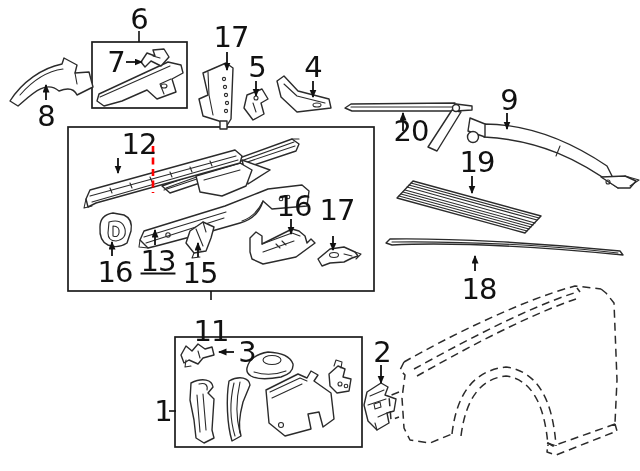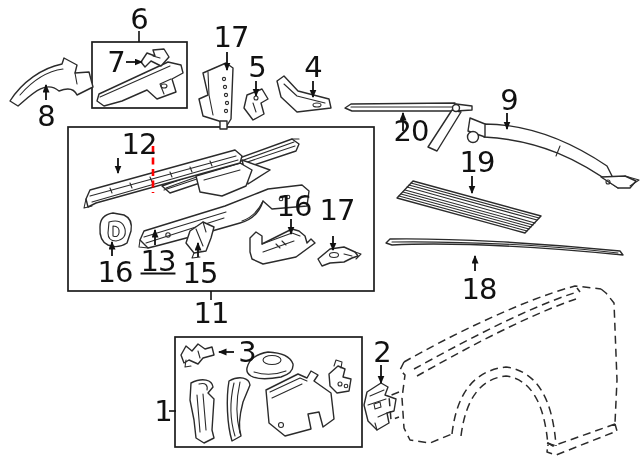--- a/index.html
+++ b/index.html
@@ -242,21 +242,21 @@
   <div class="callout" style="left:163px;top:411px;">1</div>
   <div class="callout" style="left:382px;top:352px;">2</div>
   <div class="callout" style="left:247px;top:352px;">3</div>
   <div class="callout" style="left:313px;top:67px;">4</div>
   <div class="callout" style="left:257px;top:67px;">5</div>
   <div class="callout" style="left:139px;top:19px;">6</div>
   <div class="callout" style="left:116px;top:62px;">7</div>
   <div class="callout" style="left:46px;top:116px;">8</div>
   <div class="callout" style="left:509px;top:100px;">9</div>
   <div class="callout" style="left:231px;top:37px;">17</div>
-  <div class="callout" style="left:211px;top:313px;">11</div>
+  <div class="callout" style="left:211px;top:331px;">11</div>
   <div class="callout" style="left:139px;top:144px;">12</div>
   <div class="callout" style="left:158px;top:261px;text-decoration:underline;">13</div>
   <div class="callout" style="left:115px;top:272px;">16</div>
   <div class="callout" style="left:200px;top:273px;text-align:right;">15</div>
   <div class="callout" style="left:294px;top:206px;">16</div>
   <div class="callout" style="left:337px;top:210px;">17</div>
   <div class="callout" style="left:479px;top:289px;">18</div>
   <div class="callout" style="left:477px;top:162px;">19</div>
   <div class="callout" style="left:405px;top:131px;margin-left:6px;">20</div>
 

